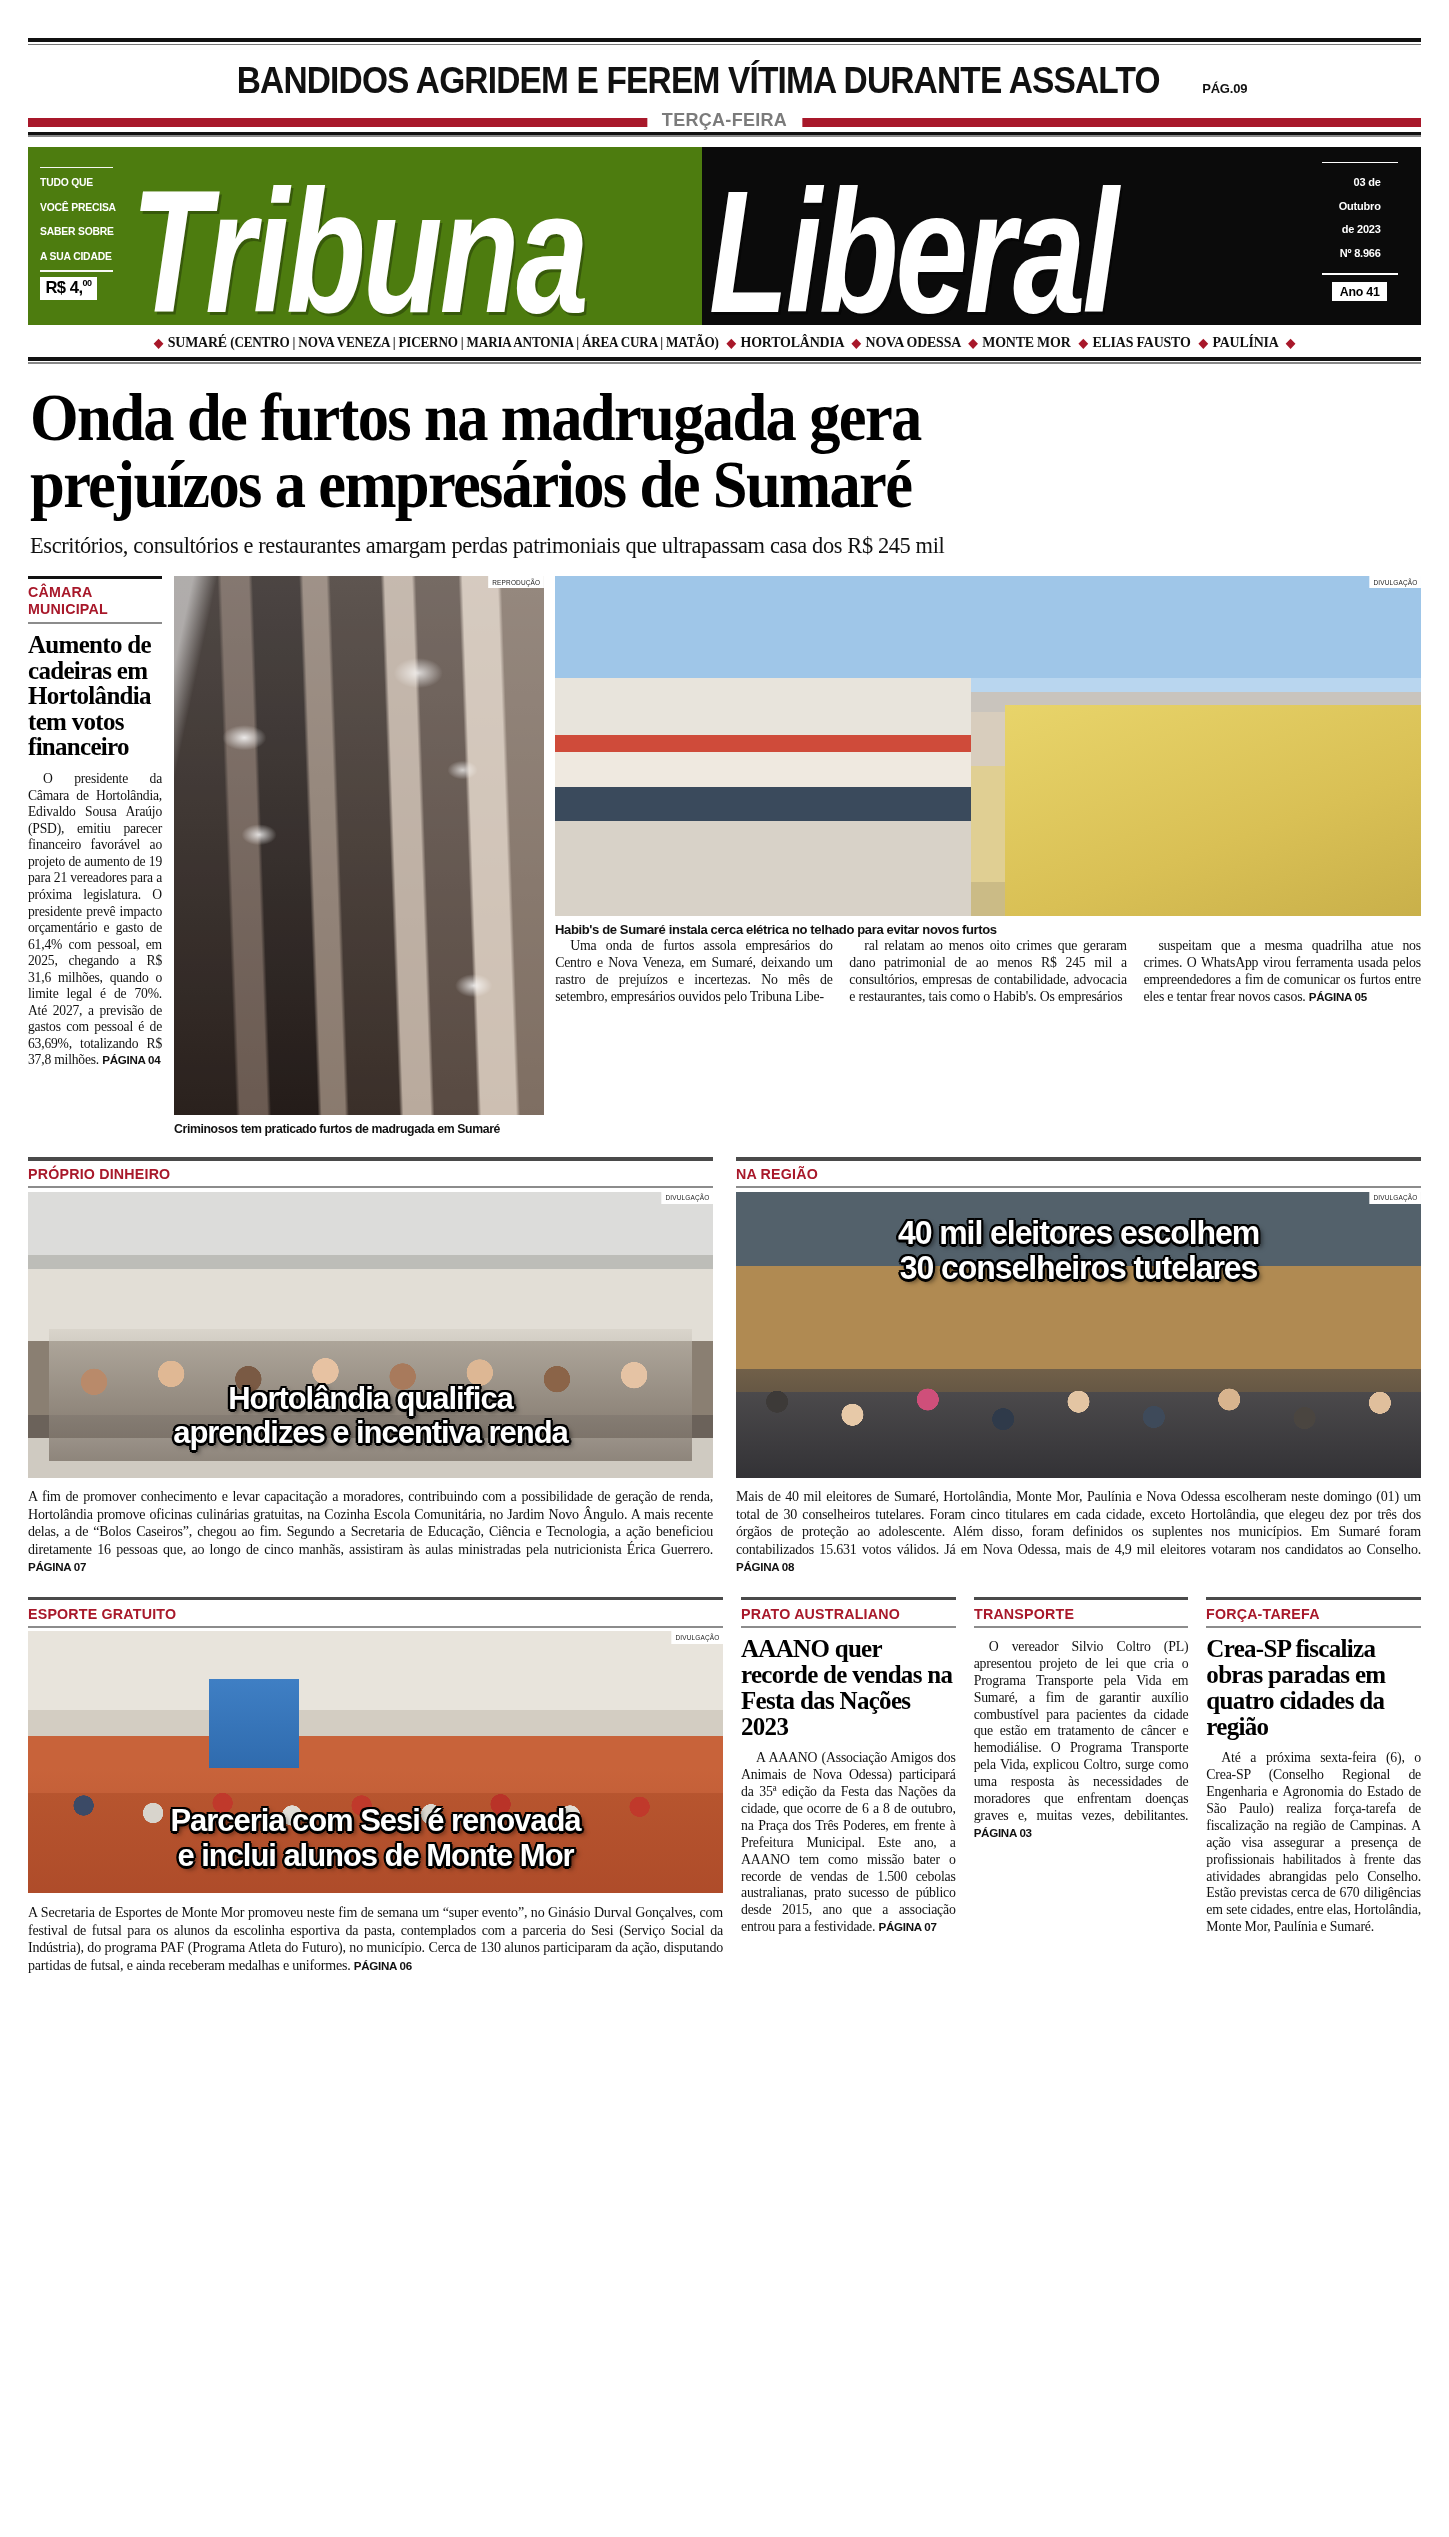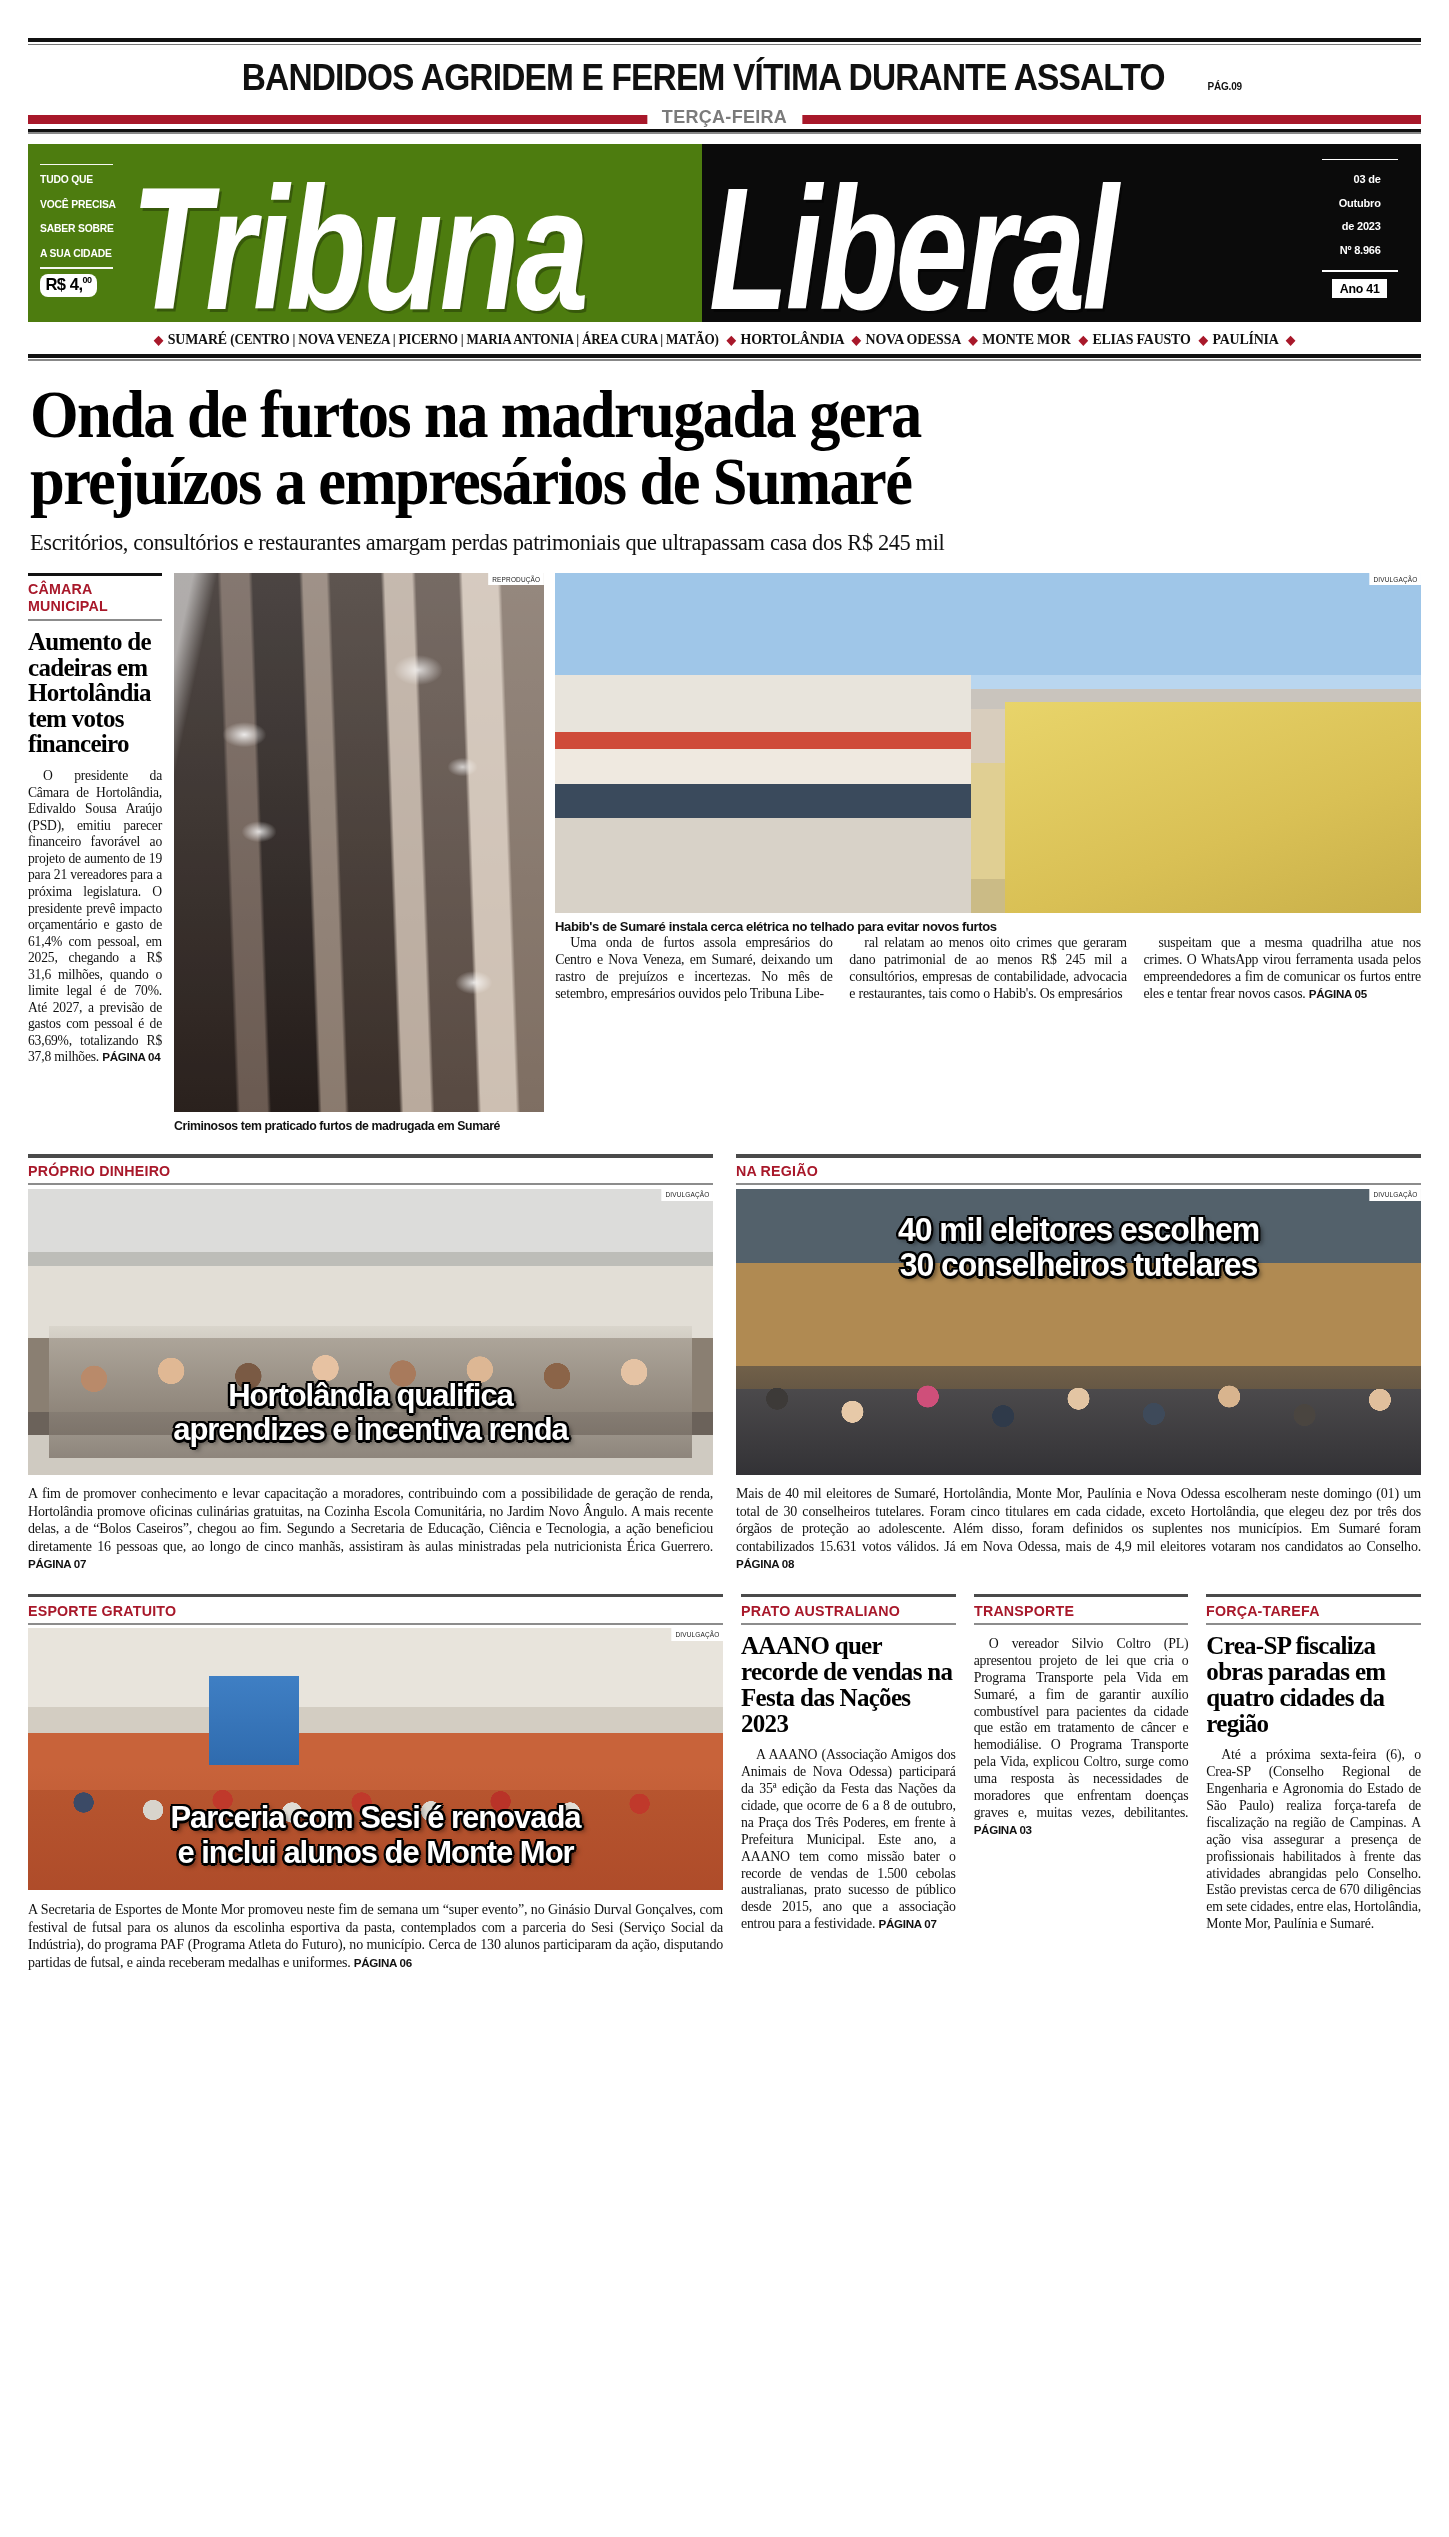--- a/index.html
+++ b/index.html
@@ -36,21 +36,21 @@
     font-size: 36px;
     letter-spacing: -0.9px;
     transform: scaleX(0.93);
     transform-origin: center;
     color: #111;
     white-space: nowrap;
   }
   .banner-head .bh-page {
     font-family: "Liberation Sans", sans-serif;
     font-weight: bold;
-    font-size: 10px;
+    font-size: 13px;
     color: #111;
     letter-spacing: -0.2px;
     margin-top: 24px;
   }
 
   .weekday-bar {
     position: relative;
     height: 28px;
     margin-top: 1.7px;
   }
@@ -130,21 +130,20 @@
   .mh-price {
     background: #fff;
     color: #000;
     font-family: "Liberation Sans", sans-serif;
     font-weight: bold;
     font-size: 16.6px;
     padding: 2.5px 5.8px 3.3px 5.8px;
     margin-bottom: 13.3px;
     letter-spacing: -0.5px;
     line-height: 1;
-    border-radius: 8px;
   }
   .mh-price sup { font-size: 9px; vertical-align: super; }
 
   .mh-word {
     font-family: "Liberation Sans", sans-serif;
     font-weight: bold;
     font-style: italic;
     color: #fff;
     line-height: .78;
     letter-spacing: -3.3px;

